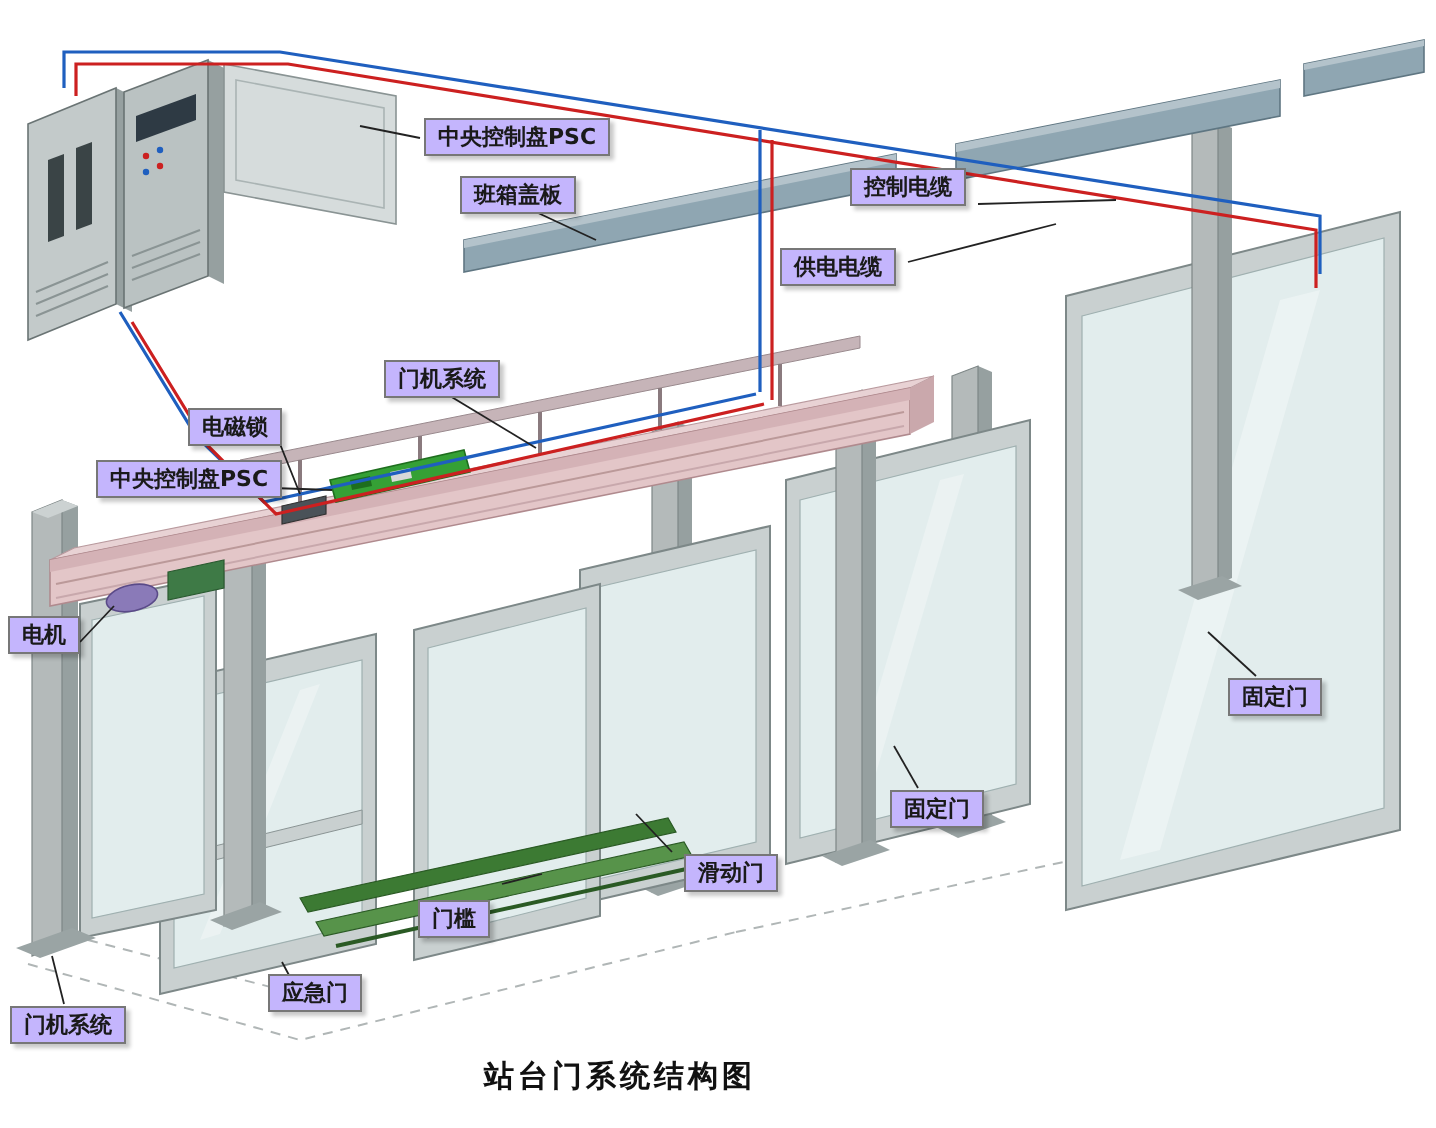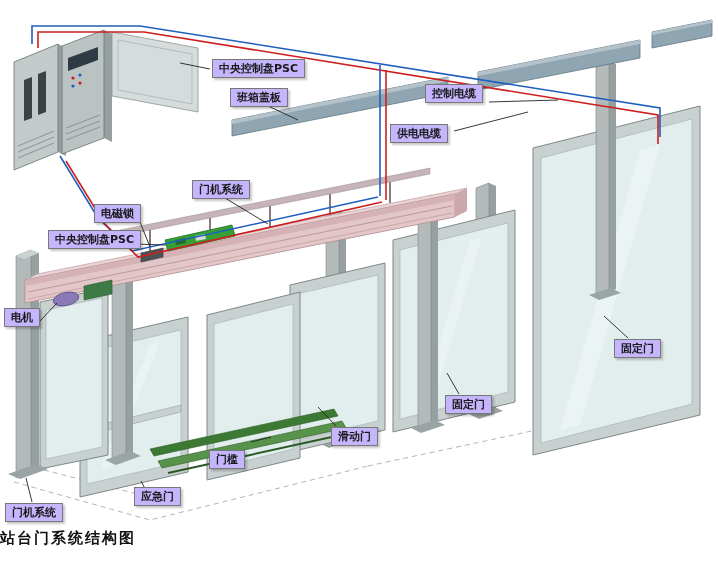--- a/index.html
+++ b/index.html
@@ -2,21 +2,21 @@
 <html><head>
 <meta charset="utf-8">
 <style>
   html,body{margin:0;padding:0;background:#fff;}
   .stage{position:relative;width:718px;height:564px;background:#ffffff;overflow:hidden;
          font-family:"DejaVu Sans","Liberation Sans",sans-serif;}
   .stage svg{position:absolute;left:0;top:0;}
   .lbl{position:absolute;background:#c4b5fd;border:1px solid #777;
        box-shadow:2px 2px 2px rgba(0,0,0,0.22);padding:2px 6px;
        font-size:11px;font-weight:bold;color:#1a1a1a;white-space:nowrap;line-height:13px;text-align:right;}
-  .title{position:absolute;left:0;top:529px;width:620px;
+  .title{position:absolute;left:0;top:529px;width:620px;text-align:center;
          font-size:15px;font-weight:bold;color:#111;letter-spacing:2px;}
 </style>
 </head>
 <body>
 
 <div class="stage">
 
 <svg width="718" height="564" viewBox="0 0 718 564">
 
   <g stroke="#b0b6b6" stroke-width="1" stroke-dasharray="5,4" fill="none">
@@ -198,20 +198,20 @@
 <div class="lbl" style="left:212px;top:59px">中央控制盘PSC</div>
 <div class="lbl" style="left:230px;top:88px">班箱盖板</div>
 <div class="lbl" style="left:425px;top:84px">控制电缆</div>
 <div class="lbl" style="left:390px;top:124px">供电电缆</div>
 <div class="lbl" style="left:192px;top:180px">门机系统</div>
 <div class="lbl" style="left:94px;top:204px">电磁锁</div>
 <div class="lbl" style="left:48px;top:230px">中央控制盘PSC</div>
 <div class="lbl" style="left:4px;top:308px">电机</div>
 <div class="lbl" style="left:614px;top:339px">固定门</div>
 <div class="lbl" style="left:445px;top:395px">固定门</div>
-<div class="lbl" style="left:331px;top:427px">滑动门</div>
+<div class="lbl" style="left:342px;top:427px">滑动门</div>
 <div class="lbl" style="left:209px;top:450px">门槛</div>
 <div class="lbl" style="left:134px;top:487px">应急门</div>
 <div class="lbl" style="left:5px;top:503px">门机系统</div>
 
 <div class="title">站台门系统结构图</div>
 
 </div>
 
 </body></html>

